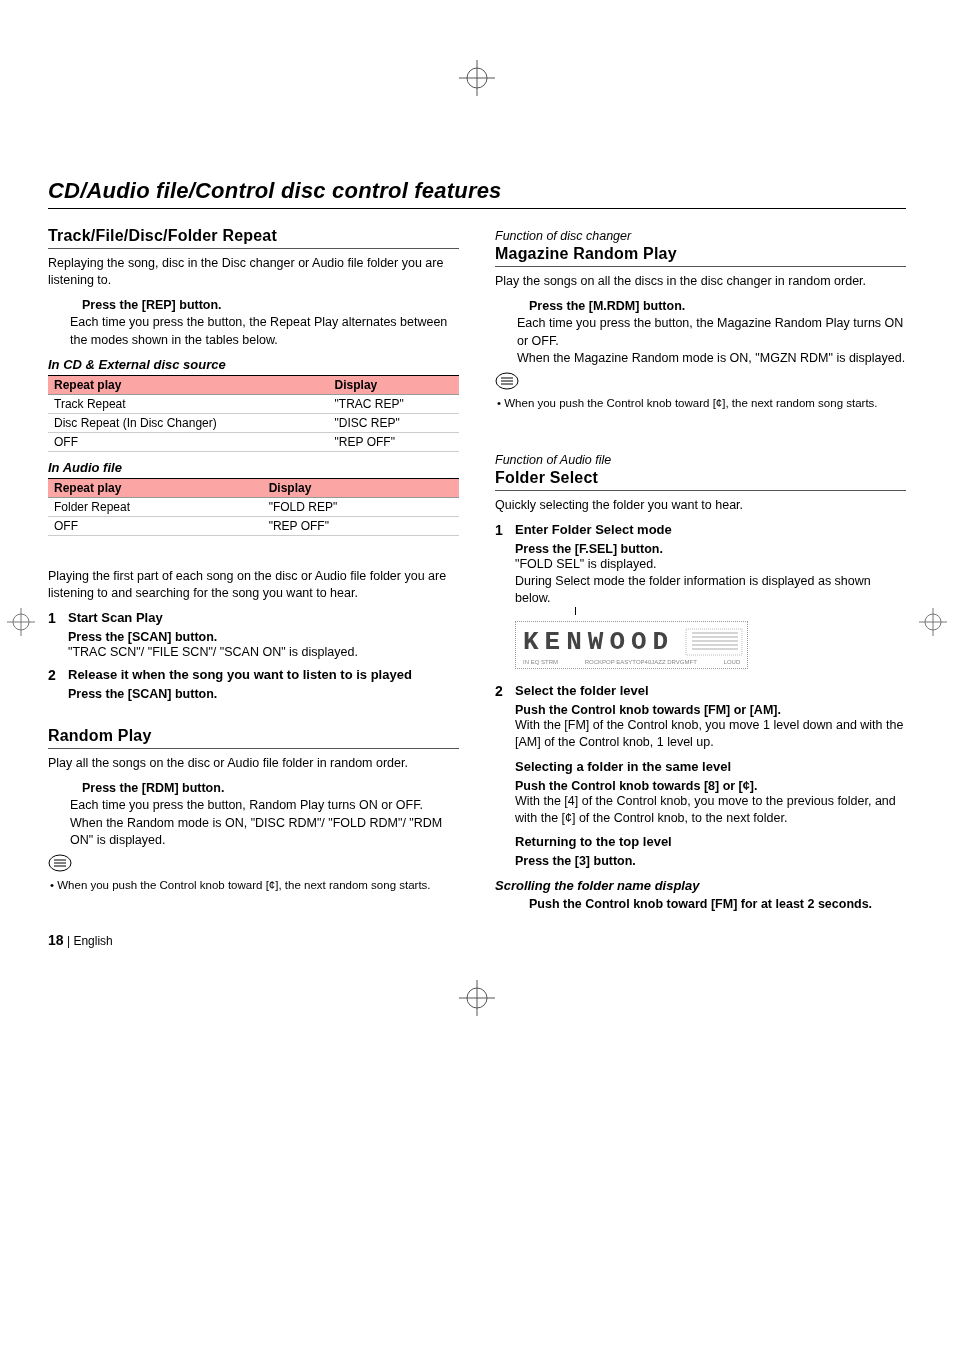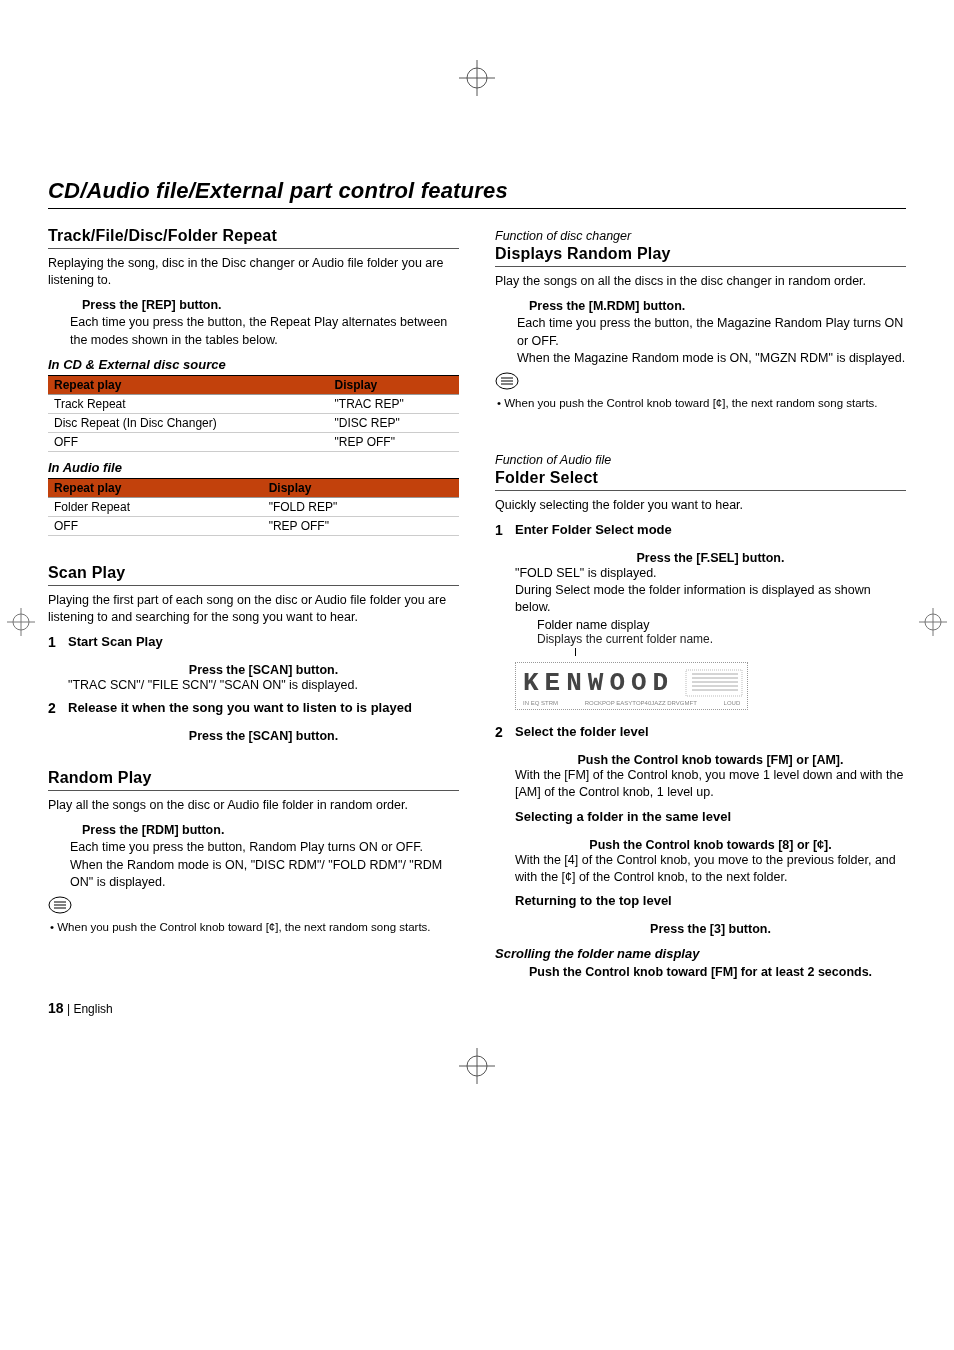--- a/index.html
+++ b/index.html
@@ -88,21 +88,21 @@
   }
   table.data-table {
     border-collapse: collapse;
     width: 100%;
     font-size: 12px;
     margin-bottom: 4px;
   }
   table.data-table th {
     text-align: left;
     font-weight: bold;
-    background: #c2410c;
+    background: #fca5a5;
     padding: 2px 6px;
     border-top: 1px solid #000;
     border-bottom: 1px solid #999;
     font-family: "Arial Narrow", Arial, sans-serif;
   }
   table.data-table td {
     padding: 2px 6px;
     border-bottom: 1px solid #ccc;
     font-family: "Arial Narrow", Arial, sans-serif;
   }
@@ -120,22 +120,21 @@
   .numstep .body {
     flex: 1;
   }
   .numstep .body .title {
     font-weight: bold;
     font-size: 13px;
   }
   .numstep .body .instr {
     font-weight: bold;
     font-size: 12.5px;
-    margin-top: 14px;
-    text-align: center;
+    margin-top: 5px;
   }
   .numstep .body .desc {
     font-size: 12.5px;
     line-height: 1.35;
   }
   .note-icon {
     margin: 4px 0 2px 0;
   }
   .note-line {
     font-size: 11.5px;
@@ -209,21 +208,21 @@
 <div class="page relwrap">
 
   <div class="reg-mark">
     <svg width="40" height="40" viewBox="0 0 40 40">
       <circle cx="20" cy="20" r="10" fill="none" stroke="#555" stroke-width="1"></circle>
       <line x1="20" y1="2" x2="20" y2="38" stroke="#555" stroke-width="1"></line>
       <line x1="2" y1="20" x2="38" y2="20" stroke="#555" stroke-width="1"></line>
     </svg>
   </div>
 
-  <h1 class="main-title">CD/Audio file/External part control features</h1>
+  <h1 class="main-title">CD/Audio file/Control disc control features</h1>
 
   <div class="columns relwrap">
 
     <svg class="side-reg left" style="top:380px" viewBox="0 0 30 30">
       <circle cx="15" cy="15" r="8" fill="none" stroke="#777" stroke-width="1"></circle>
       <line x1="15" y1="1" x2="15" y2="29" stroke="#777" stroke-width="1"></line>
       <line x1="1" y1="15" x2="29" y2="15" stroke="#777" stroke-width="1"></line>
     </svg>
     <svg class="side-reg right" style="top:380px" viewBox="0 0 30 30">
       <circle cx="15" cy="15" r="8" fill="none" stroke="#777" stroke-width="1"></circle>
@@ -275,21 +274,20 @@
         </tr>
         <tr>
           <td>OFF</td>
           <td>"REP OFF"</td>
         </tr>
       </tbody>
         </table>
 
       <div class="spacer"></div>
 
-      <h2 class="section">Scan Play</h2>
       <p class="intro">Playing the first part of each song on the disc or Audio file folder you are listening to and searching for the song you want to hear.</p>
 
       <div class="numstep">
         <div class="num">1</div>
         <div class="body">
           <div class="title">Start Scan Play</div>
           <div class="instr">Press the [SCAN] button.</div>
           <div class="desc">"TRAC SCN"/ "FILE SCN"/ "SCAN ON" is displayed.</div>
         </div>
       </div>
@@ -319,21 +317,21 @@
           <line x1="6" y1="12" x2="18" y2="12" stroke="#000"></line>
         </svg>
       </div>
       <p class="note-line">•  <span>When you push the Control knob toward [¢], the next random song starts.</span></p>
 
     </div>
 
     <div class="col">
 
       <div class="context-label">Function of disc changer</div>
-      <h2 class="section">Displays Random Play</h2>
+      <h2 class="section">Magazine Random Play</h2>
       <p class="intro">Play the songs on all the discs in the disc changer in random order.</p>
       <div class="step-block">
         <div class="step-text bold">Press the [M.RDM] button.</div>
         <div class="step-text">Each time you press the button, the Magazine Random Play turns ON or OFF.</div>
         <div class="step-text">When the Magazine Random mode is ON, "MGZN RDM" is displayed.</div>
       </div>
       <div class="note-icon">
         <svg width="24" height="18" viewBox="0 0 24 18">
           <ellipse cx="12" cy="9" rx="11" ry="8" fill="none" stroke="#000" stroke-width="1"></ellipse>
           <line x1="6" y1="6" x2="18" y2="6" stroke="#000"></line>
@@ -351,24 +349,20 @@
       <p class="intro">Quickly selecting the folder you want to hear.</p>
 
       <div class="numstep">
         <div class="num">1</div>
         <div class="body">
           <div class="title">Enter Folder Select mode</div>
           <div class="instr">Press the [F.SEL] button.</div>
           <div class="desc">"FOLD SEL" is displayed.</div>
           <div class="desc">During Select mode the folder information is displayed as shown below.</div>
 
-          <div class="indent1">
-            <div class="mini-label">Folder name display</div>
-            <div class="mini-desc">Displays the current folder name.</div>
-          </div>
           <div class="lcd-pointer"></div>
           <div class="lcd-wrap">
             <div style="display:flex; align-items:center; gap:6px;">
               <div class="lcd">KENWOOD</div>
               <svg width="60" height="34">
                 <rect x="2" y="4" width="56" height="26" fill="none" stroke="#bbb" stroke-dasharray="1 1"></rect>
                 <g stroke="#aaa">
                   <line x1="8" y1="8" x2="54" y2="8"></line>
                     <line x1="8" y1="12" x2="54" y2="12"></line>
                   <line x1="8" y1="16" x2="54" y2="16"></line>

